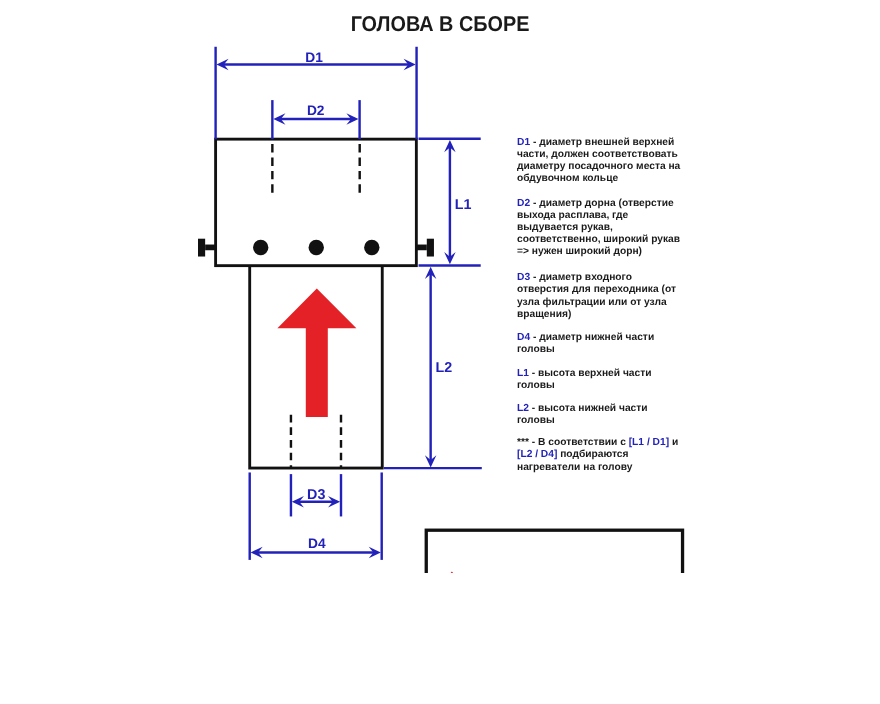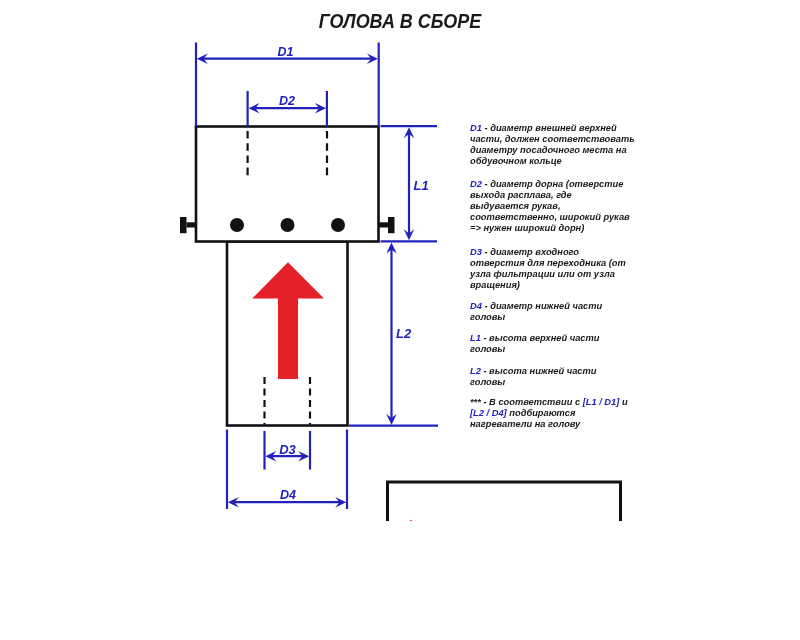--- a/index.html
+++ b/index.html
@@ -1,16 +1,16 @@
 <!DOCTYPE html>
 <html><head>
 <meta charset="utf-8">
 <style>
   html,body{margin:0;padding:0;background:#ffffff;}
-  .page{position:relative;width:800px;height:521px;font-family:"Liberation Sans",sans-serif;overflow:hidden;font-style:italic;}
+  .page{position:relative;width:800px;height:521px;font-family:"Liberation Sans",sans-serif;overflow:hidden;}
   svg{position:absolute;left:0;top:0;}
   text{font-family:"Liberation Sans",sans-serif;font-weight:bold;}
 </style>
 </head>
 <body>
 <div class="page">
 <svg width="800" height="640" viewBox="0 0 800 640">
 
   <text x="400" y="27.8" font-size="19.5" fill="#1a1a1a" text-anchor="middle" textLength="162.5" lengthAdjust="spacingAndGlyphs">ГОЛОВА В СБОРЕ</text>
 

